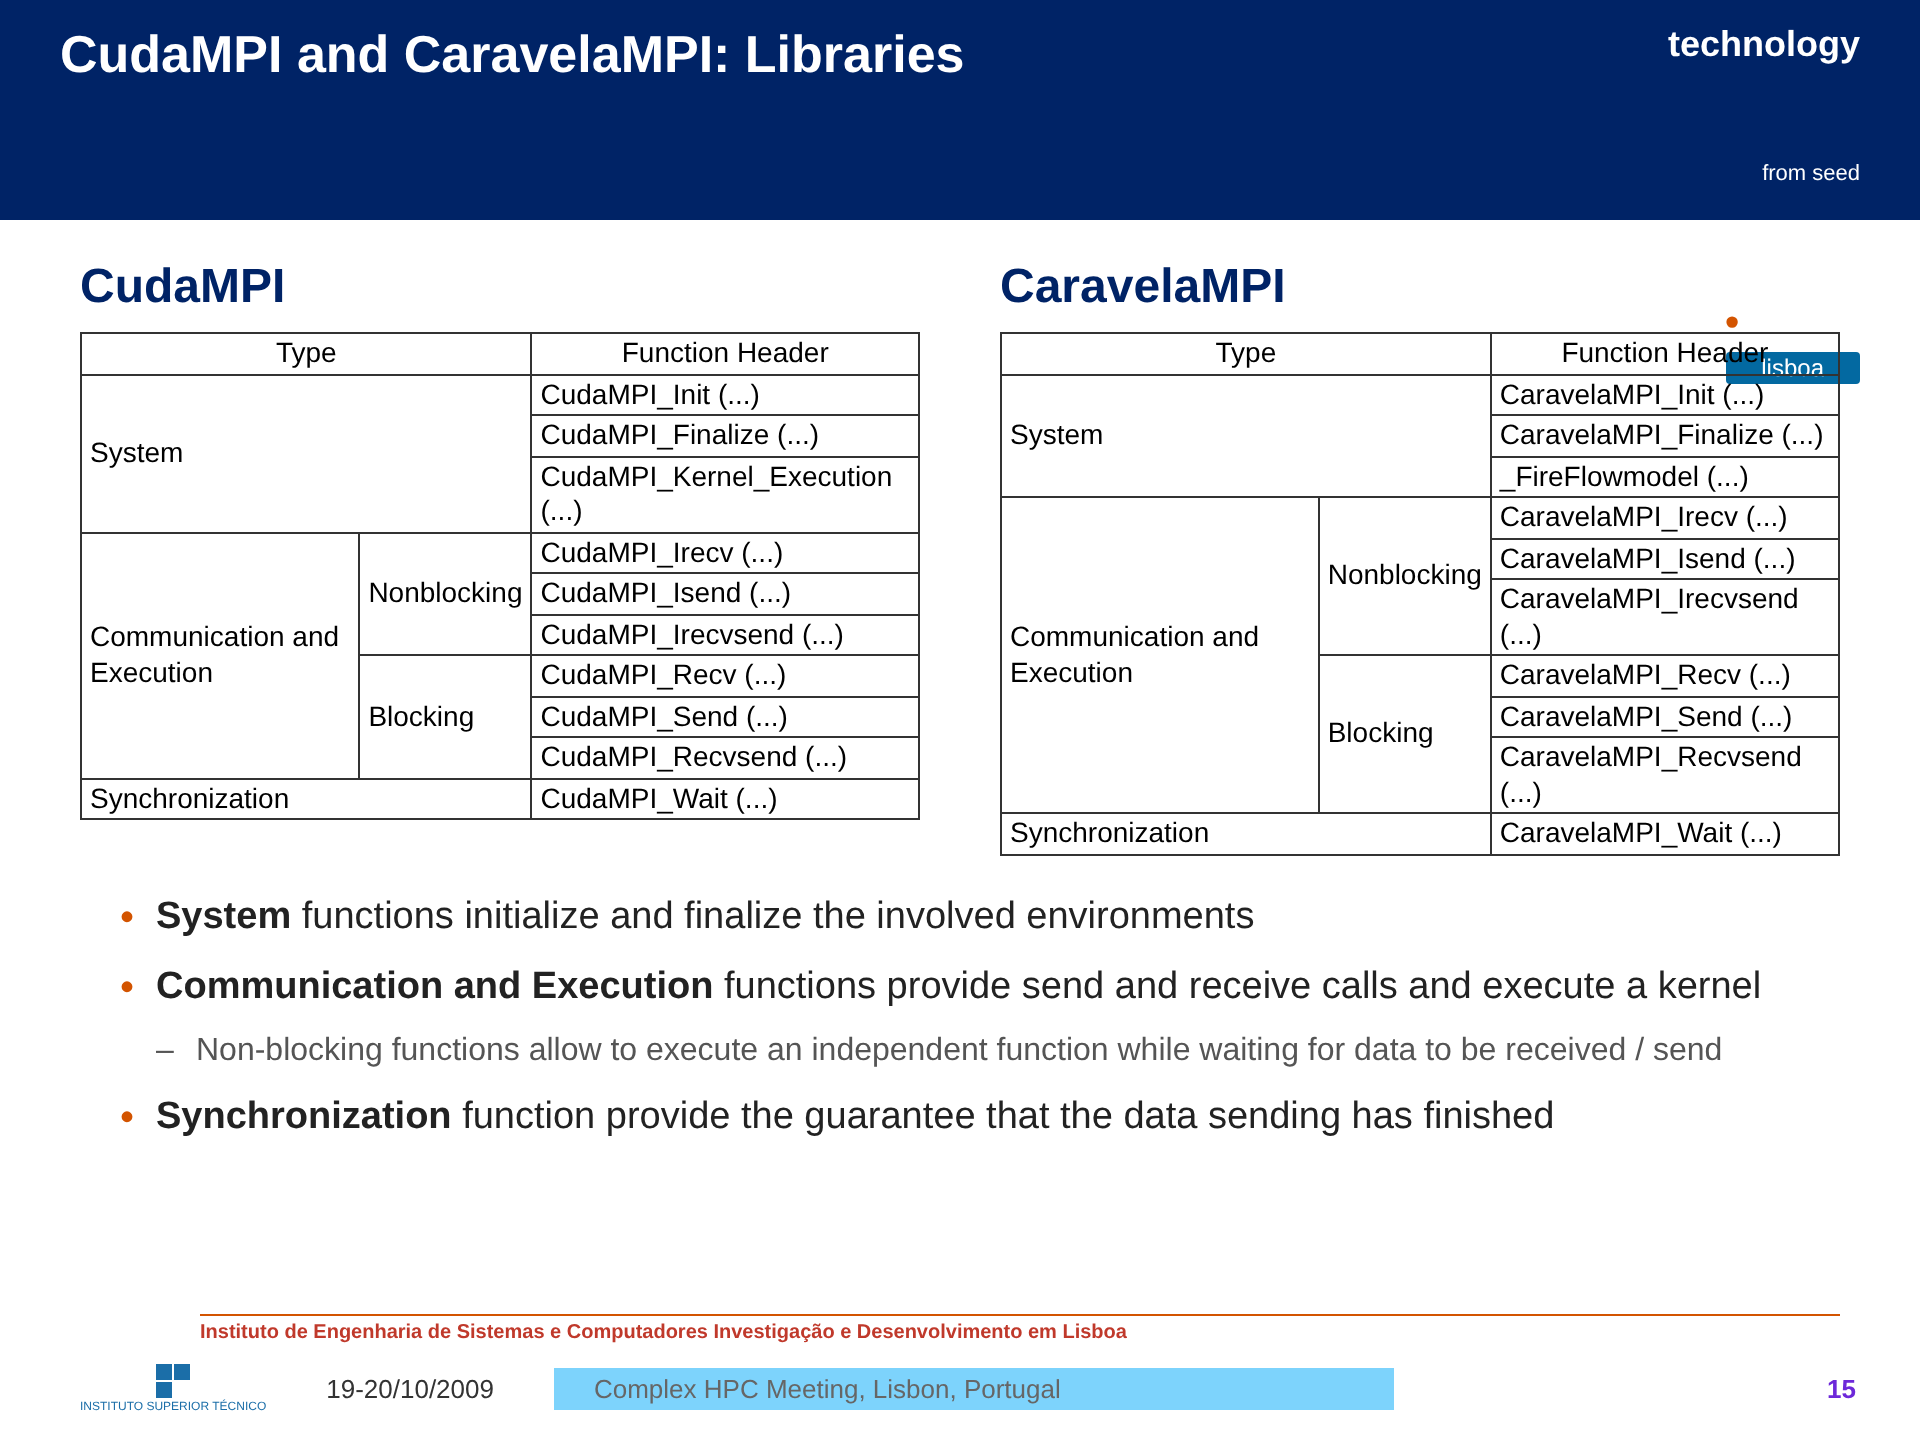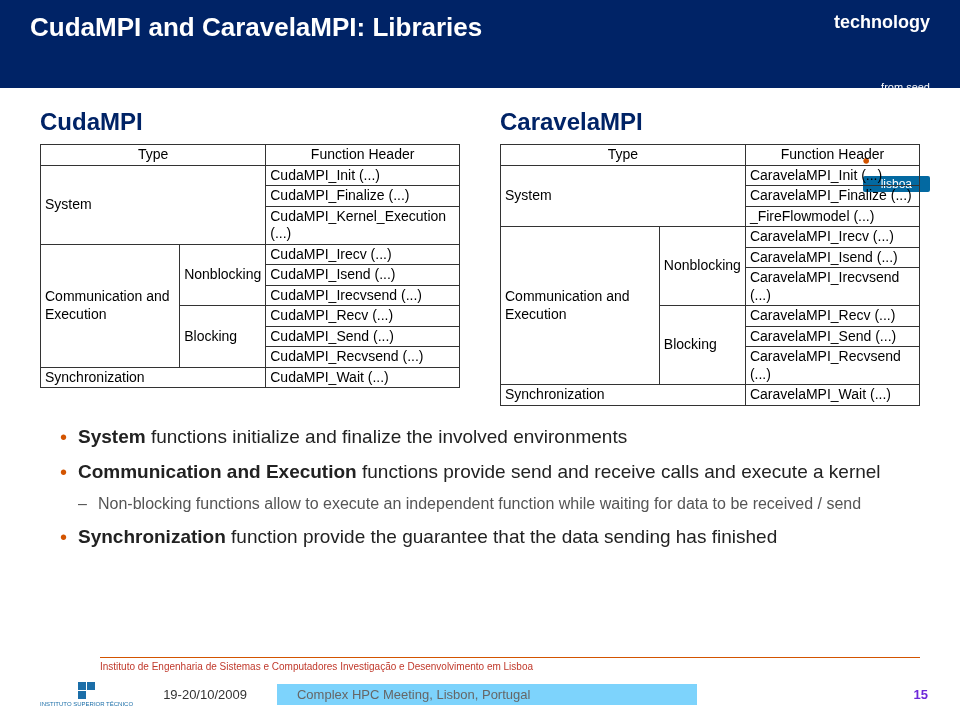--- a/index.html
+++ b/index.html
@@ -11,21 +11,21 @@
     position: relative;
     overflow: hidden;
   }
   .header-bar {
     background: #002366;
     color: #fff;
     padding: 12px 30px;
     display: flex;
     justify-content: space-between;
     align-items: flex-start;
-    height: 88px;
+    height: 110px;
   }
   .header-title {
     font-size: 26px;
     font-weight: bold;
   }
   .header-right {
     text-align: right;
     display: flex;
     flex-direction: column;
     align-items: flex-end;
@@ -124,20 +124,21 @@
     left: 0;
   }
   .footer-area {
     position: absolute;
     bottom: 0;
     left: 0;
     right: 0;
   }
   .footer-line-wrap {
     padding: 0 40px 4px 100px;
+    font-weight: bold;
   }
   .footer-line {
     border-top: 1px solid #d35400;
     padding-top: 3px;
     font-size: 10px;
     color: #c0392b;
   }
   .footer-bar {
     display: flex;
     align-items: center;

